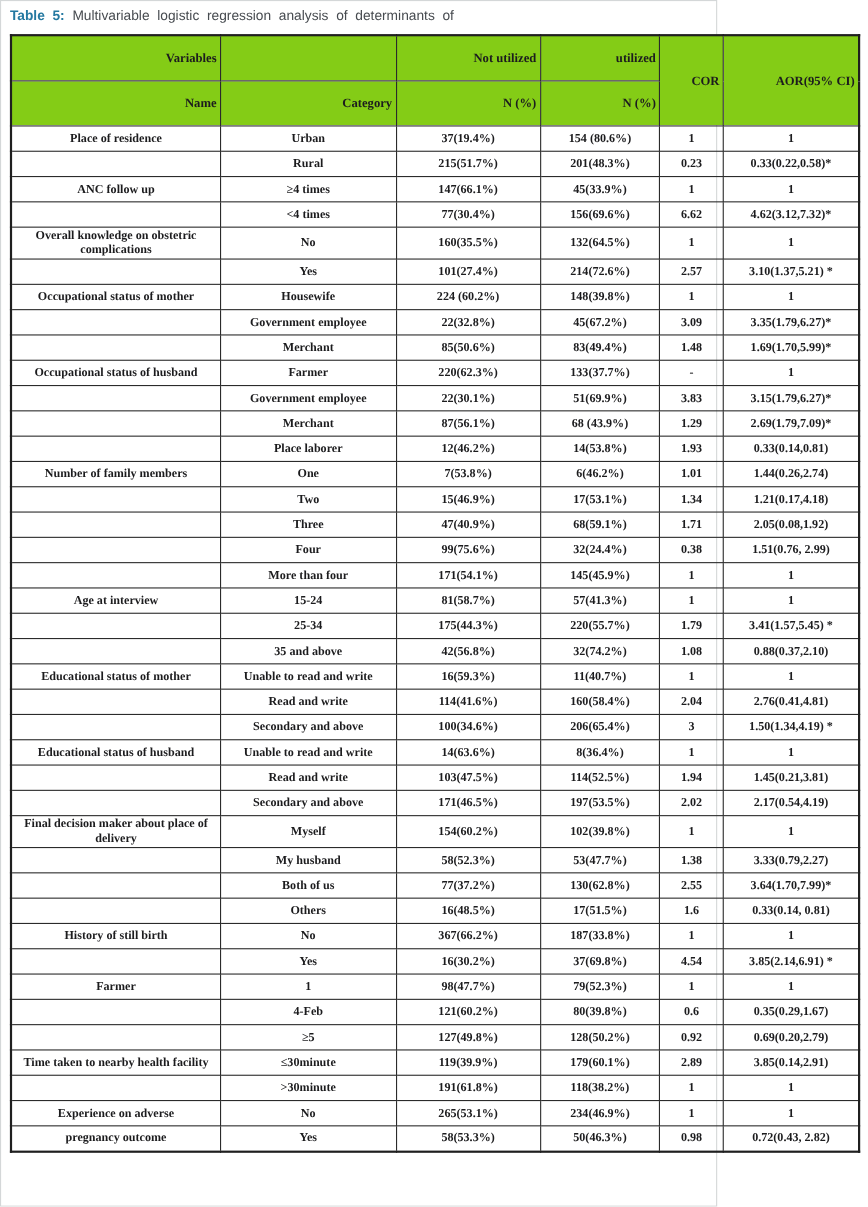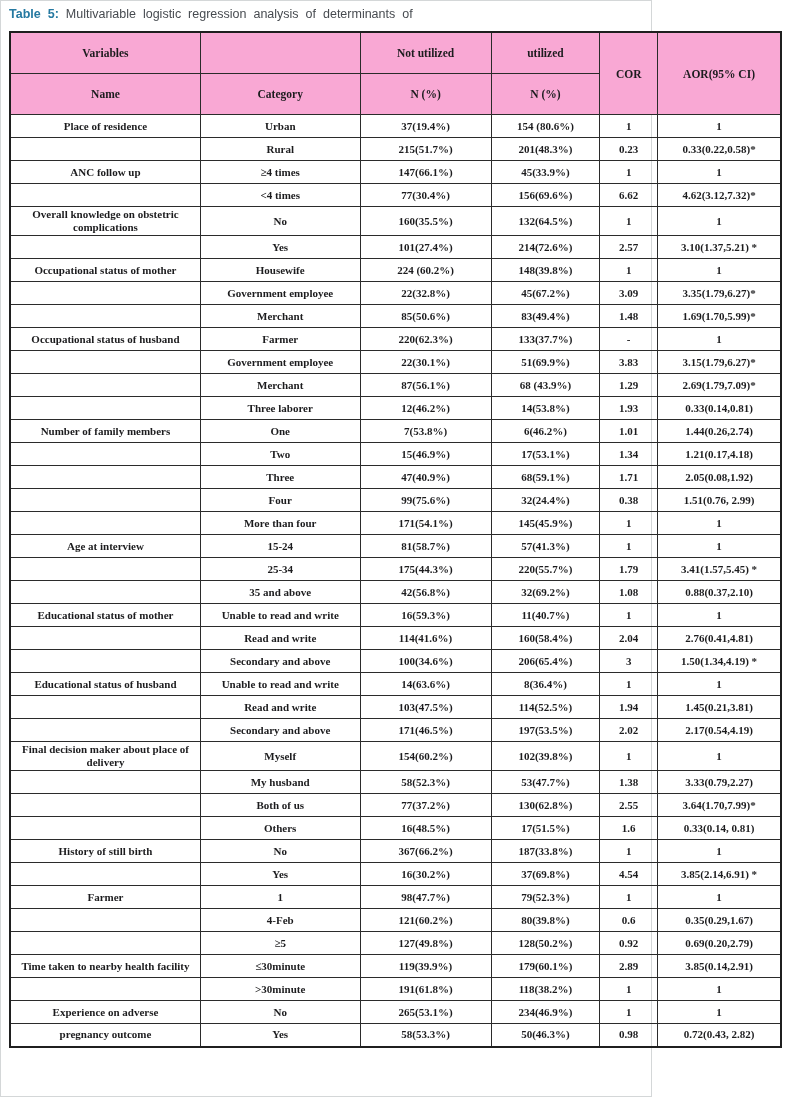--- a/index.html
+++ b/index.html
@@ -36,25 +36,26 @@
     border: 2px solid #1f1f1f;
   }
   .reg-table th, .reg-table td {
     border: 1px solid #2b2b2b;
     text-align: center;
     vertical-align: middle;
     font-family: "Liberation Serif", serif;
     overflow: hidden;
   }
   .reg-table thead th {
-    background: #f9a8d4;
+    background: #84cc16;
     font-size: 11.5px;
     font-weight: bold;
     color: #1c1c1e;
     padding: 14px 3px;
+    text-align: right;
   }
   .reg-table thead tr.h1 { height: 36px; }
   .reg-table thead tr.h2 { height: 27px; }
   .reg-table tbody tr { height: 23px; }
   .reg-table td {
     font-size: 11px;
     font-weight: bold;
     color: #1c1c1e;
     padding: 1px 4px;
     line-height: 13px;
@@ -195,21 +196,21 @@
         <tr>
           <td></td>
           <td>Merchant</td>
           <td>87(56.1%)</td>
           <td>68 (43.9%)</td>
           <td>1.29</td>
           <td>2.69(1.79,7.09)*</td>
         </tr>
         <tr>
           <td></td>
-          <td>Three laborer</td>
+          <td>Place laborer</td>
           <td>12(46.2%)</td>
           <td>14(53.8%)</td>
           <td>1.93</td>
           <td>0.33(0.14,0.81)</td>
         </tr>
         <tr>
           <td>Number of family members</td>
           <td>One</td>
           <td>7(53.8%)</td>
           <td>6(46.2%)</td>
@@ -261,21 +262,21 @@
           <td>25-34</td>
           <td>175(44.3%)</td>
           <td>220(55.7%)</td>
           <td>1.79</td>
           <td>3.41(1.57,5.45) *</td>
         </tr>
         <tr>
           <td></td>
           <td>35 and above</td>
           <td>42(56.8%)</td>
-          <td>32(69.2%)</td>
+          <td>32(74.2%)</td>
           <td>1.08</td>
           <td>0.88(0.37,2.10)</td>
         </tr>
         <tr>
           <td>Educational status of mother</td>
           <td>Unable to read and write</td>
           <td>16(59.3%)</td>
           <td>11(40.7%)</td>
           <td>1</td>
           <td>1</td>

